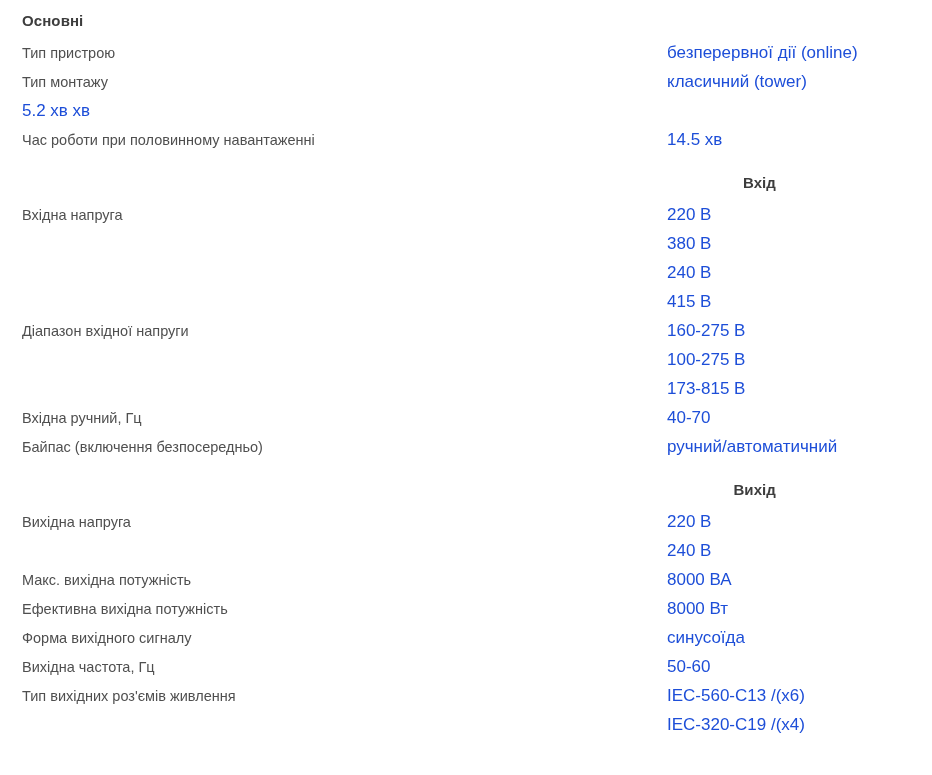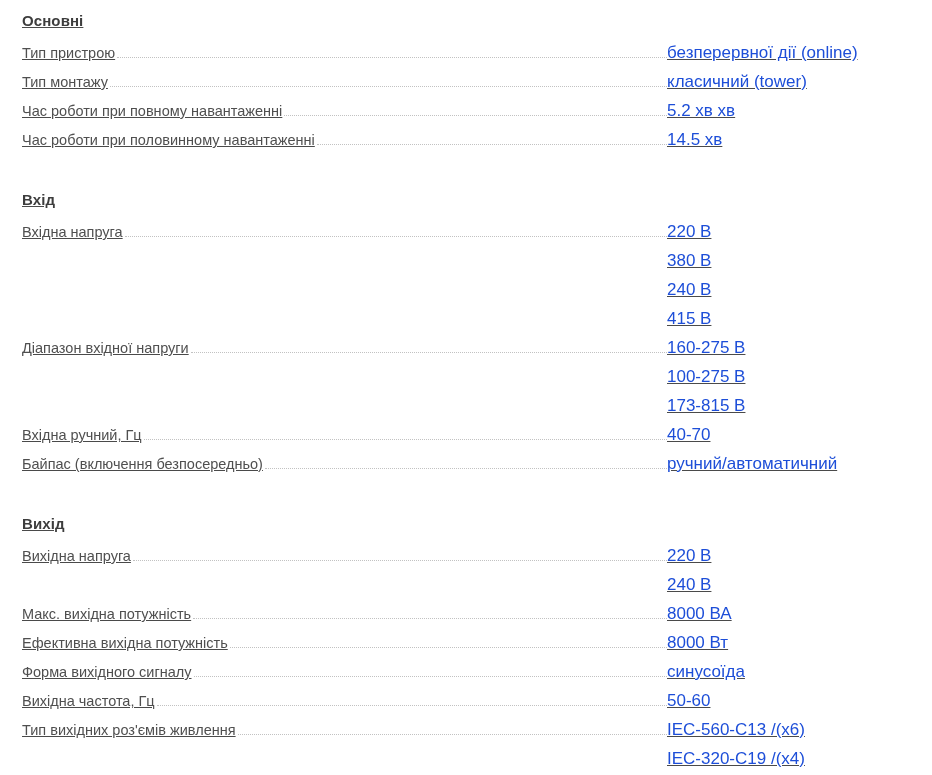--- a/index.html
+++ b/index.html
@@ -11,46 +11,46 @@
     width: 932px;
     height: 775px;
     font-family: "Liberation Sans", sans-serif;
     color: #4a4a4a;
     overflow: hidden;
   }
   .page {
     padding: 12px 22px 0 22px;
     box-sizing: border-box;
     width: 798px;
-    text-decoration: underline;
   }
   .section {
     margin-bottom: 6px;
   }
   .section-title {
     font-size: 15px;
     font-weight: bold;
     color: #3d3d3d;
     margin: 0 0 14px 0;
     letter-spacing: 0.1px;
   }
   .section + .section .section-title {
-    margin-top: 41px;
+    margin-top: 24px;
+    text-align: right;
   }
   .spec-row {
     display: flex;
     align-items: baseline;
     width: 100%;
     margin-bottom: 9px;
   }
   .spec-label-wrap {
     flex: 0 0 645px;
     width: 645px;
     display: flex;
-    align-items: flex-end;
+    align-items: flex-start;
     overflow: hidden;
     white-space: nowrap;
   }
   .spec-label {
     font-size: 14.5px;
     color: #4f4f4f;
     flex: 0 0 auto;
     padding-right: 2px;
   }
   .dots {
@@ -87,24 +87,20 @@
           <div class="spec-value">безперервної дії (online)</div>
         </div>
         <div class="spec-row">
           <div class="spec-label-wrap">
             <span class="spec-label">Тип монтажу</span>
             <span class="dots"></span>
           </div>
           <div class="spec-value">класичний (tower)</div>
         </div>
         <div class="spec-row">
-          <div class="spec-label-wrap">
-            <span class="spec-label">Час роботи при повному навантаженні</span>
-            <span class="dots"></span>
-          </div>
           <div class="spec-value">5.2 хв хв</div>
         </div>
         <div class="spec-row">
           <div class="spec-label-wrap">
             <span class="spec-label">Час роботи при половинному навантаженні</span>
             <span class="dots"></span>
           </div>
           <div class="spec-value">14.5 хв</div>
         </div>
       </div>

